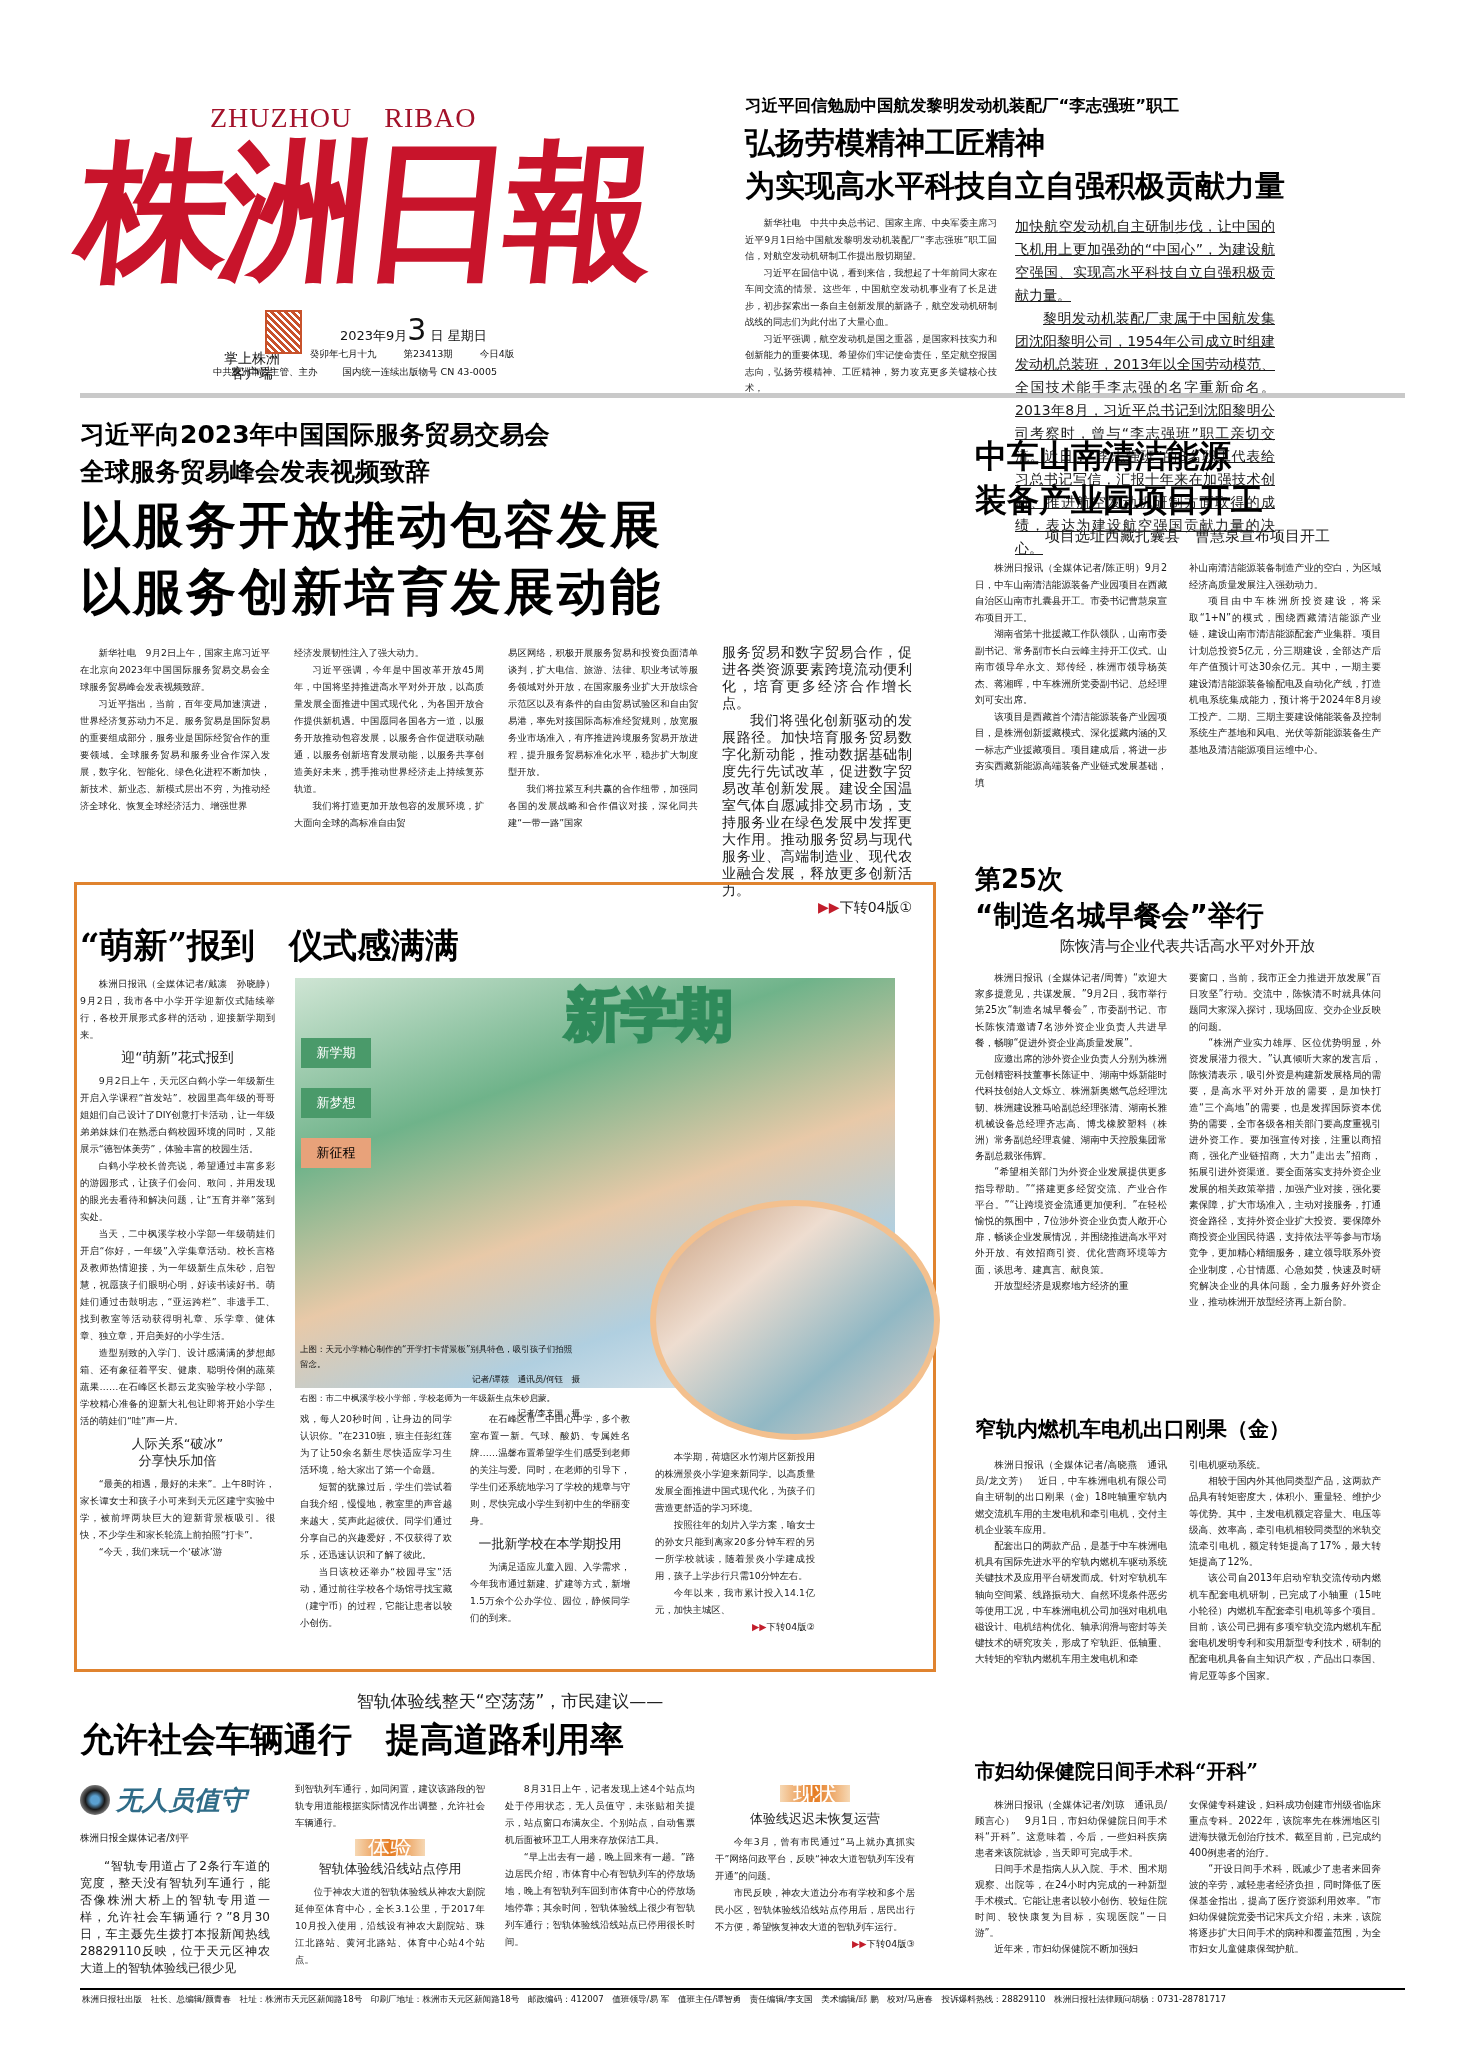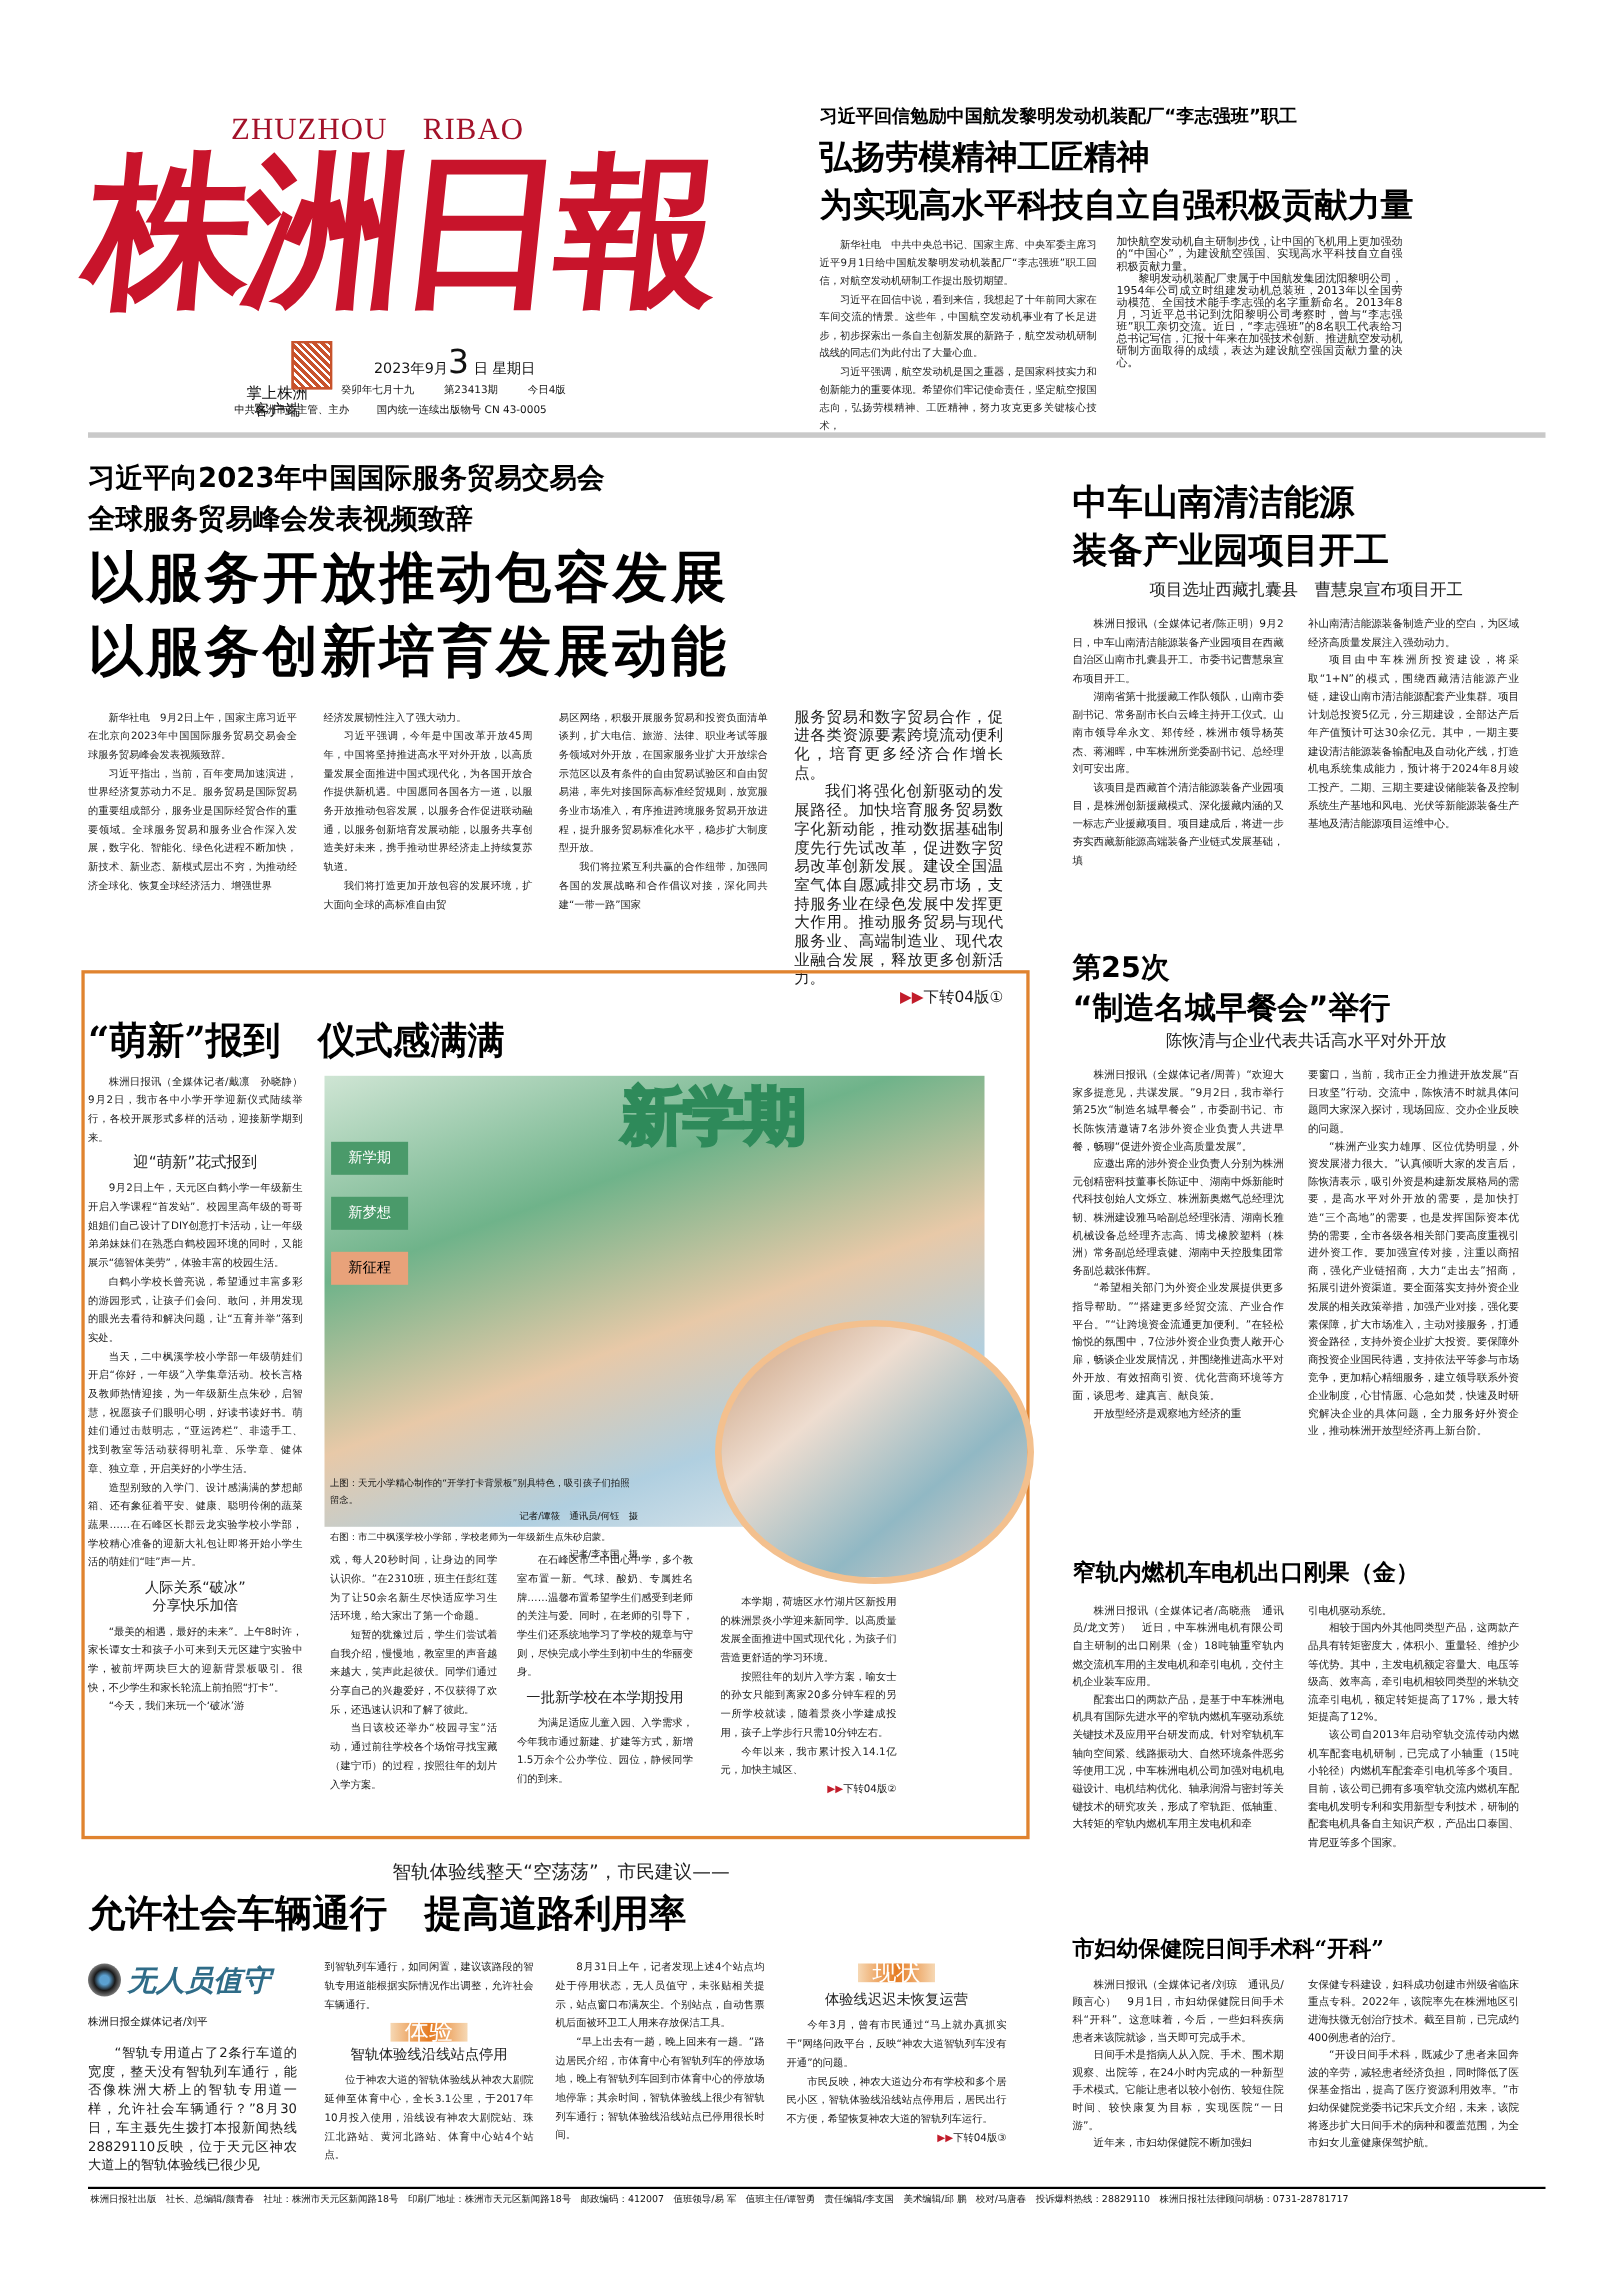--- a/index.html
+++ b/index.html
@@ -47,21 +47,21 @@
 <div class="abs" style="left:745px;top:95px;width:660px;">
   <div class="h-black" style="font-size:16.5px;">习近平回信勉励中国航发黎明发动机装配厂“李志强班”职工</div>
   <div class="h-black" style="font-size:30px;margin-top:6px;">弘扬劳模精神工匠精神</div>
   <div class="h-black" style="font-size:30px;margin-top:2px;white-space:nowrap;">为实现高水平科技自立自强积极贡献力量</div>
   <div style="display:flex;gap:18px;margin-top:8px;">
     <div class="col" style="width:252px;font-size:9.3px;line-height:16.5px;">
       <p>新华社电　中共中央总书记、国家主席、中央军委主席习近平9月1日给中国航发黎明发动机装配厂“李志强班”职工回信，对航空发动机研制工作提出殷切期望。</p>
       <p>习近平在回信中说，看到来信，我想起了十年前同大家在车间交流的情景。这些年，中国航空发动机事业有了长足进步，初步探索出一条自主创新发展的新路子，航空发动机研制战线的同志们为此付出了大量心血。</p>
       <p>习近平强调，航空发动机是国之重器，是国家科技实力和创新能力的重要体现。希望你们牢记使命责任，坚定航空报国志向，弘扬劳模精神、工匠精神，努力攻克更多关键核心技术，</p>
     </div>
-    <div class="col" style="width:260px;font-size:10px;line-height:11px;">
+    <div class="col" style="width:260px;font-size:14px;line-height:23px;text-decoration:underline;">
       <p style="text-indent:0;">加快航空发动机自主研制步伐，让中国的飞机用上更加强劲的“中国心”，为建设航空强国、实现高水平科技自立自强积极贡献力量。</p>
       <p>黎明发动机装配厂隶属于中国航发集团沈阳黎明公司，1954年公司成立时组建发动机总装班，2013年以全国劳动模范、全国技术能手李志强的名字重新命名。2013年8月，习近平总书记到沈阳黎明公司考察时，曾与“李志强班”职工亲切交流。近日，“李志强班”的8名职工代表给习总书记写信，汇报十年来在加强技术创新、推进航空发动机研制方面取得的成绩，表达为建设航空强国贡献力量的决心。</p>
     </div>
   </div>
 </div>
 
 <div class="abs hr-gray" style="left:80px;top:393px;width:1325px;"></div>
 
 <div class="abs" style="left:80px;top:418px;width:860px;">
   <div class="h-black" style="font-size:25px;">习近平向2023年中国国际服务贸易交易会</div>
@@ -135,21 +135,21 @@
 <div class="abs" style="left:300px;top:1342px;width:280px;font-size:8.5px;line-height:15px;">
   <div>上图：天元小学精心制作的“开学打卡背景板”别具特色，吸引孩子们拍照留念。</div>
   <div style="text-align:right;">记者/谭筱　通讯员/何钰　摄</div>
   <div style="margin-top:4px;">右图：市二中枫溪学校小学部，学校老师为一年级新生点朱砂启蒙。</div>
   <div style="text-align:right;">记者/李支国　摄</div>
 </div>
 
 <div class="abs col" style="left:300px;top:1410px;width:152px;font-size:9.4px;line-height:17px;">
   <p style="text-indent:0;">戏，每人20秒时间，让身边的同学认识你。”在2310班，班主任彭红莲为了让50余名新生尽快适应学习生活环境，给大家出了第一个命题。</p>
   <p>短暂的犹豫过后，学生们尝试着自我介绍，慢慢地，教室里的声音越来越大，笑声此起彼伏。同学们通过分享自己的兴趣爱好，不仅获得了欢乐，还迅速认识和了解了彼此。</p>
-  <p>当日该校还举办“校园寻宝”活动，通过前往学校各个场馆寻找宝藏（建宁币）的过程，按照往年的划片入学方案。</p>
+  <p>当日该校还举办“校园寻宝”活动，通过前往学校各个场馆寻找宝藏（建宁币）的过程，它能让患者以较小创伤。</p>
 </div>
 <div class="abs col" style="left:470px;top:1410px;width:160px;font-size:9.4px;line-height:17px;">
   <p>在石峰区市二中田心中学，多个教室布置一新。气球、酸奶、专属姓名牌……温馨布置希望学生们感受到老师的关注与爱。同时，在老师的引导下，学生们还系统地学习了学校的规章与守则，尽快完成小学生到初中生的华丽变身。</p>
   <div class="sub" style="font-size:13px;margin:6px 0;white-space:nowrap;">一批新学校在本学期投用</div>
   <p>为满足适应儿童入园、入学需求，今年我市通过新建、扩建等方式，新增1.5万余个公办学位、园位，静候同学们的到来。</p>
 </div>
 <div class="abs col" style="left:655px;top:1448px;width:160px;font-size:9.4px;line-height:17px;">
   <p>本学期，荷塘区水竹湖片区新投用的株洲景炎小学迎来新同学。以高质量发展全面推进中国式现代化，为孩子们营造更舒适的学习环境。</p>
   <p>按照往年的划片入学方案，喻女士的孙女只能到离家20多分钟车程的另一所学校就读，随着景炎小学建成投用，孩子上学步行只需10分钟左右。</p>
   <p>今年以来，我市累计投入14.1亿元，加快主城区、</p>

